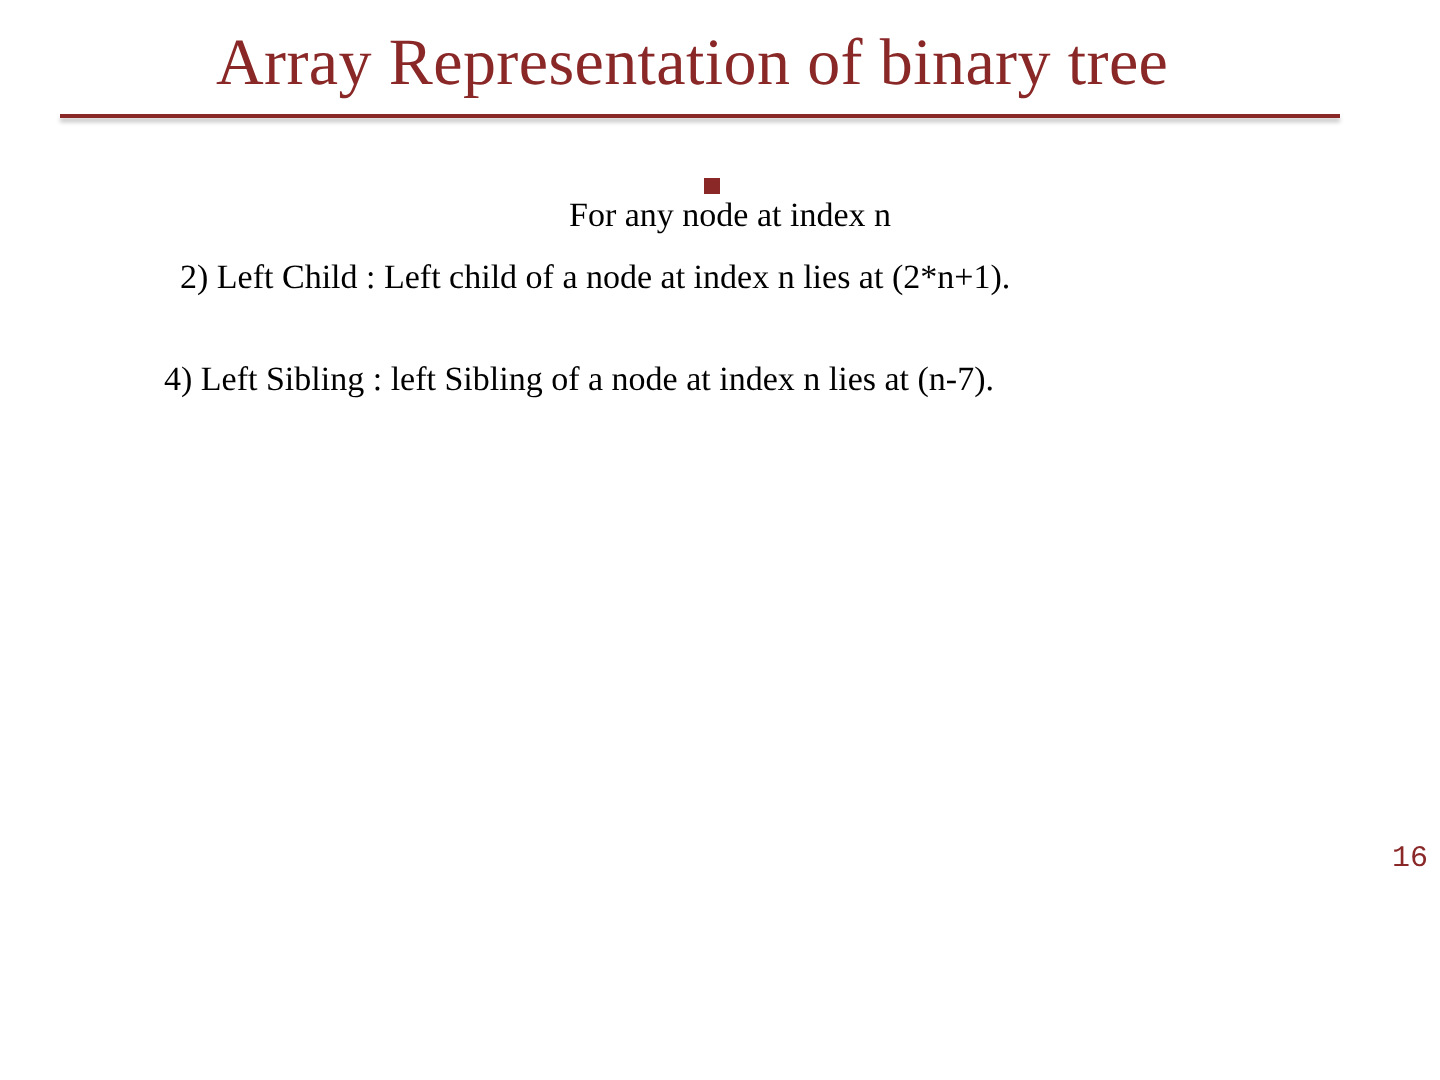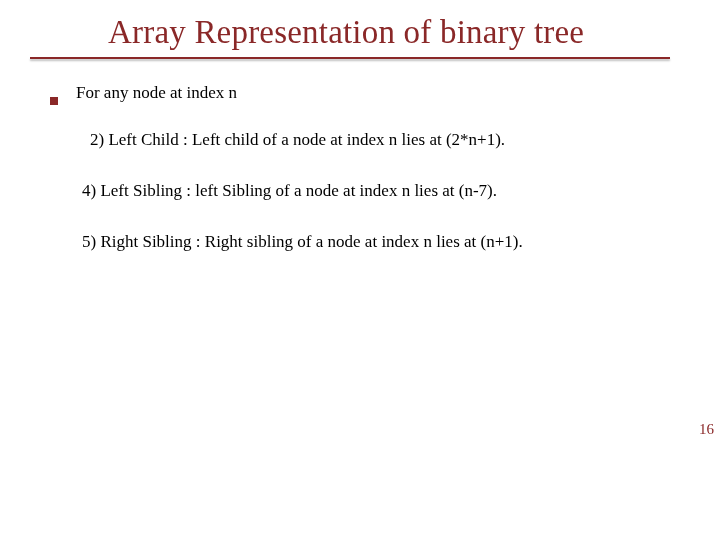--- a/index.html
+++ b/index.html
@@ -39,50 +39,51 @@
   .body {
     position: absolute;
     top: 82px;
     left: 50px;
     right: 40px;
     font-size: 17px;
     line-height: 1.35;
   }
   .lead-row {
     display: flex;
-    align-items: flex-end;
+    align-items: center;
+    flex-direction: column;
   }
   .bullet {
     width: 8px;
     height: 8px;
     background: #8a2828;
     margin-top: 7px;
     margin-right: 18px;
     flex: 0 0 auto;
   }
   .lead-text {
     flex: 1;
   }
   .rule-block {
-    margin-top: 24px;
+    margin-top: 8px;
   }
   .rule {
     margin-left: 40px;
     margin-bottom: 28px;
   }
   .rule.r4, .rule.r5 {
     margin-left: 32px;
   }
   .page-num {
     position: absolute;
     right: 6px;
     bottom: 6px;
     font-size: 15px;
     color: #8a2828;
-    font-family: Liberation Serif, serif;
+    font-family: Liberation Mono, monospace;
   }
 </style>
 </head>
 <body>
 
 <div class="slide">
 
   <div class="title">Array Representation of binary tree</div>
   <div class="underline"></div>
 
@@ -91,20 +92,19 @@
     <div class="lead-row">
       <div class="bullet"></div>
       <div class="lead-text">
         <span>For any node at index n</span><br>
       </div>
     </div>
 
     <div class="rule-block">
       <div class="rule r2">2) Left Child : Left child of a node at index n lies at (2*n+1).</div>
       <div class="rule r4">4) Left Sibling : left Sibling of a node at index n lies at (n-7).</div>
-      <div class="rule r5">5) Right Sibling : Right sibling of a node at index n lies at (n+1).</div>
     </div>
 
   </div>
 
   <div class="page-num">16</div>
 
 </div>
 
 </body></html>

